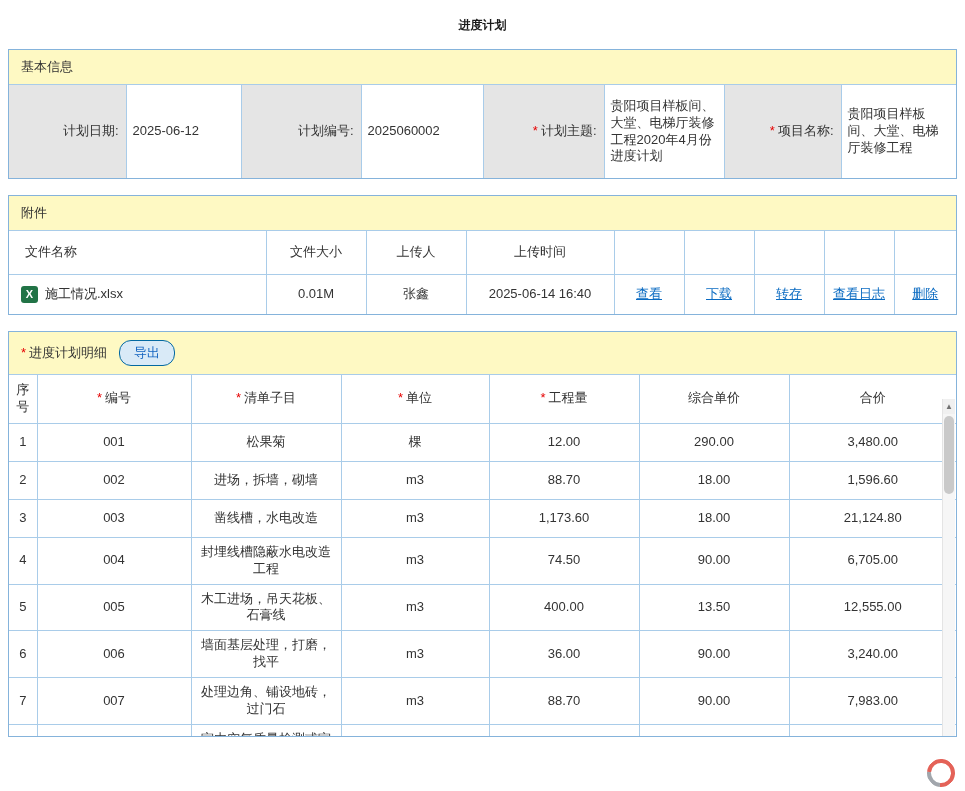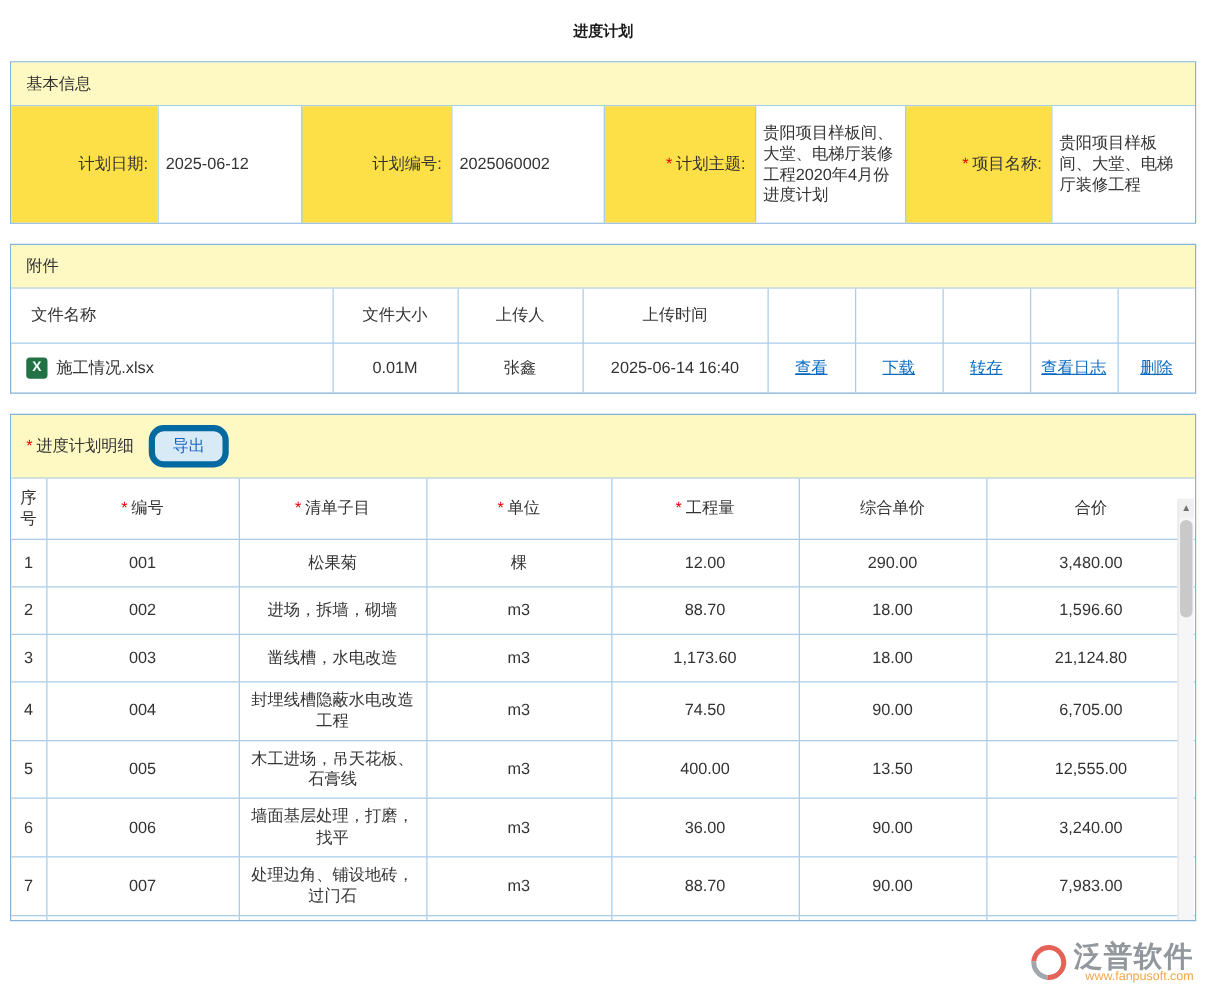--- a/index.html
+++ b/index.html
@@ -18,21 +18,21 @@
   }
   table { border-collapse: collapse; width: 100%; table-layout: fixed; }
   .grid td, .grid th {
     border-right: 1px solid #A9CCE9; border-bottom: 1px solid #A9CCE9;
     font-weight: normal; vertical-align: middle; word-break: break-all; line-height: 1.3;
   }
   .grid tr td:last-child, .grid tr th:last-child { border-right: none; }
   .grid tr:last-child td { border-bottom: none; }
 
   
-  .basic .lbl { background: #fde047; text-align: right; padding: 8px 7px; }
+  .basic .lbl { background: #e5e5e5; text-align: right; padding: 8px 7px; }
   .basic .val { background: #fff; text-align: left; padding: 8px 6px; }
   .basic tr.row1 td { height: 93px; }
   .basic tr.row2 td { height: 38px; }
 
   
   .attach th { padding: 0 8px; height: 43px; color: #333; text-align: center; background: #fff; }
   .attach th.left { text-align: left; padding-left: 16px; }
   .attach td { padding: 10px 8px; height: 40px; text-align: center; }
   .attach td.att-name { text-align: left; padding-left: 12px; margin-top: 28px; }
   .excel-icon {
@@ -40,21 +40,21 @@
     width: 17px; height: 17px; background: #217346; color: #fff;
     font-size: 11px; font-weight: bold; border-radius: 3px; margin-right: 7px;
     vertical-align: middle;
   }
   .att-name span.fname { vertical-align: middle; }
 
   
   .details-panel { position: relative; height: 406px; overflow: hidden; margin-bottom: 0; }
   .export-btn {
     display: inline-block; padding: 3px 14px; background: #D9EAF7;
-    border: 5px solid #0369a1; border-radius: 12px; color: #1565C0;
+    border: 1px solid #0369a1; border-radius: 12px; color: #1565C0;
     font-size: 13px; cursor: pointer; font-family: inherit;
   }
   .details th { padding: 7px 4px; height: 31px; text-align: center; background: #fff; color: #333; }
   .details td { padding: 6px 8px; height: 38px; }
   .center { text-align: center; }
   .left { text-align: center; }
 
   .req { color: #E60000; margin-right: 3px; }
   .link { color: #0B6BC2; text-decoration: underline; cursor: pointer; }
 
@@ -269,17 +269,13 @@
       </tbody>
   </table>
   <div class="scrollbar">
     <div class="scroll-arrow">▲</div>
     <div class="scroll-thumb"></div>
   </div>
 </div>
 
 <div class="watermark">
   <div class="wm-logo"></div>
-  <div class="wm-text">
-    <span class="wm-brand">泛普软件</span>
-    <span class="wm-url">www.fanpusoft.com</span>
-  </div>
 </div>
 
 </body></html>

